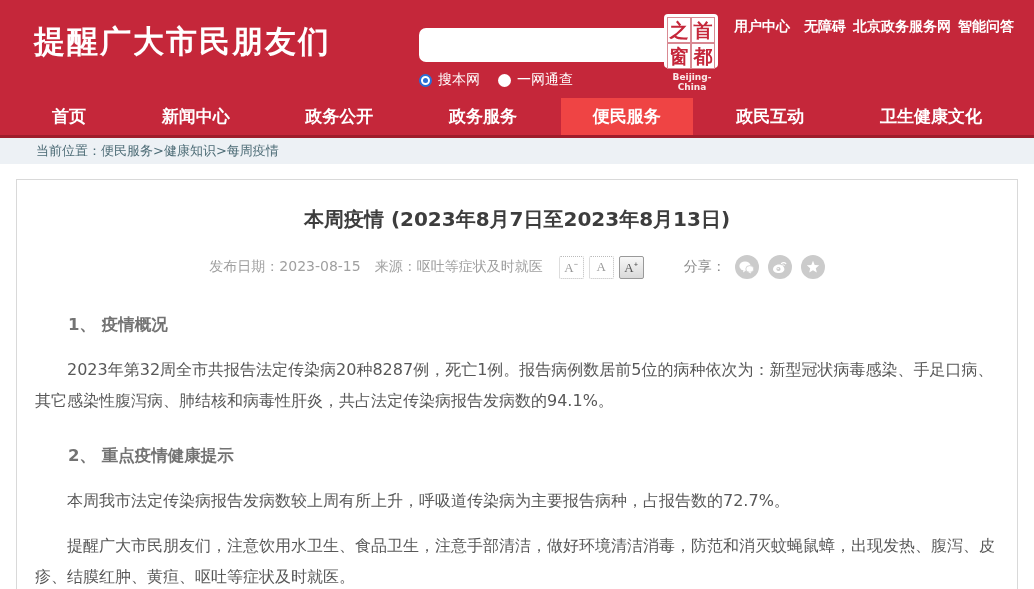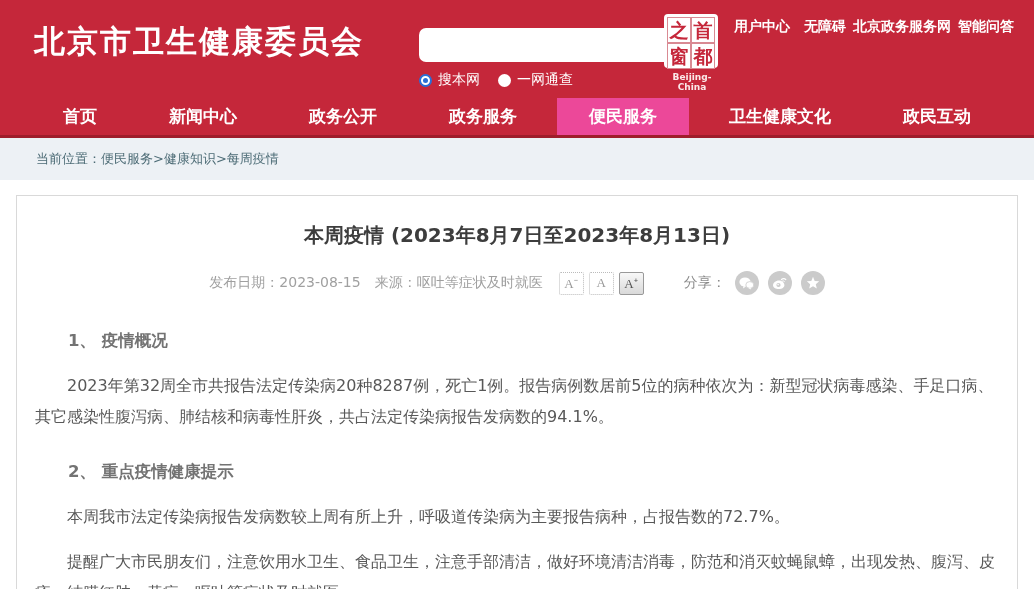--- a/index.html
+++ b/index.html
@@ -29,27 +29,27 @@
     display: grid; grid-template-columns: 1fr 1fr; grid-template-rows: 1fr 1fr; padding: 3px; }
   .stamp-box span { color: #c5273a; font-size: 19px; font-weight: bold; line-height: 24px;
     border: 1px solid #d98a93; display: flex; align-items: center; justify-content: center; }
   .stamp-cap { font-size: 9px; font-weight: bold; color: #fbe9e9; margin-top: 4px; letter-spacing: 0; }
   .quick-links { display: flex; flex-direction: row; gap: 7px; padding-top: 4px; }
   .quick-row { display: flex; gap: 14px; }
   .quick-row a { color: #fff; font-size: 14px; font-weight: bold; text-decoration: none; }
 
   
   .nav { height: 40px; background: #c5273a; border-bottom: 3px solid #9f1d2b;
-    display: flex; justify-content: space-between; padding: 0 31px; }
+    display: flex; justify-content: space-between; padding: 0 20px; }
   .nav a { color: #fff; font-size: 17px; font-weight: bold; text-decoration: none;
     line-height: 37px; padding: 0 32px; display: block; }
-  .nav a.active { background: #ec4899; }
+  .nav a.active { background: #ef4444; }
 
   
-  .crumb { height: 42px; background: #edf1f5; display: flex; align-items: center;
+  .crumb { height: 26px; background: #edf1f5; display: flex; align-items: center;
     padding: 0 36px; font-size: 13px; color: #4c6b75; }
   .crumb a { color: #4c6b75; text-decoration: none; }
 
   
   .card { margin: 15px 16px 0; border: 1px solid #d9d9d9; background: #fff;
     min-height: 404px; padding: 26px 18px 30px; }
   .art-title { text-align: center; font-size: 20px; font-weight: bold; color: #3d3d3d; }
   .meta { display: flex; justify-content: center; align-items: center; gap: 0;
     margin-top: 22px; font-size: 14px; color: #a0a0a0; }
   .meta .spacer { width: 14px; }
@@ -65,21 +65,21 @@
 
   .art-body { margin-top: 30px; color: #585858; font-size: 16px; line-height: 31px; }
   .sec-h { font-weight: bold; color: #737373; text-indent: 2em; margin-top: 24px; font-size: 16.5px; }
   .art-body p { text-indent: 2em; margin-top: 14px; }
 </style>
 </head>
 <body>
 
 <div class="header">
   <div class="brand">
-    <div class="brand-zh">北京市卫生健康委员会</div>
+    <div class="brand-zh">提醒广大市民朋友们</div>
   </div>
 
   <div class="search-wrap">
     <div class="search-box">
       <input class="search-input" type="text" style="">
       <button class="search-btn">
         <span>
           <svg width="22" height="22" viewBox="0 0 22 22">
             <circle cx="9.5" cy="9" r="5.5" fill="none" stroke="#9e1c2b" stroke-width="2.6"></circle>
             <line x1="13.5" y1="13.5" x2="18.5" y2="18.5" stroke="#9e1c2b" stroke-width="2.8" stroke-linecap="round"></line>
@@ -123,22 +123,22 @@
     </div>
   </div>
 </div>
 
 <div class="nav">
   <a href="#">首页</a>
   <a href="#">新闻中心</a>
   <a href="#">政务公开</a>
   <a href="#">政务服务</a>
   <a href="#" class="active">便民服务</a>
+  <a href="#">政民互动</a>
   <a href="#">卫生健康文化</a>
-  <a href="#">政民互动</a>
 </div>
 
 <div class="crumb">
   <span>当前位置：</span>
   <a href="#">便民服务&gt;健康知识&gt;每周疫情</a>
 </div>
 
 <div class="card">
   <div class="art-title">本周疫情 (2023年8月7日至2023年8月13日)</div>
 

